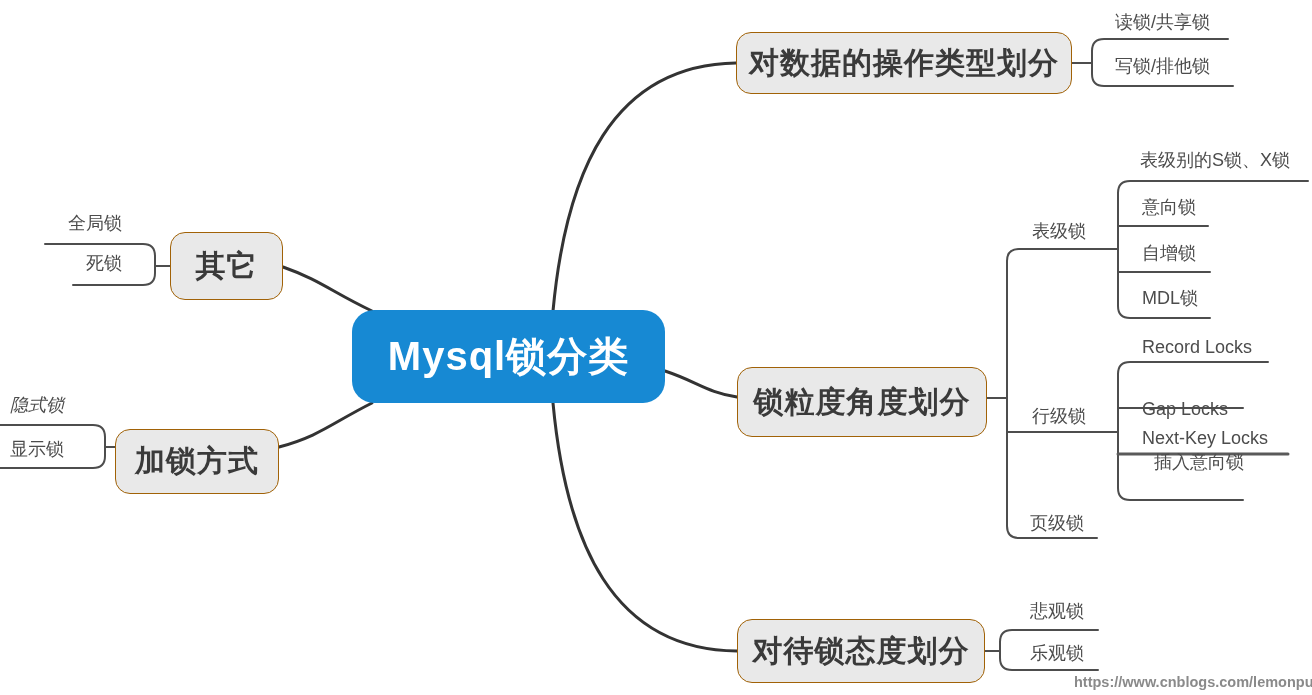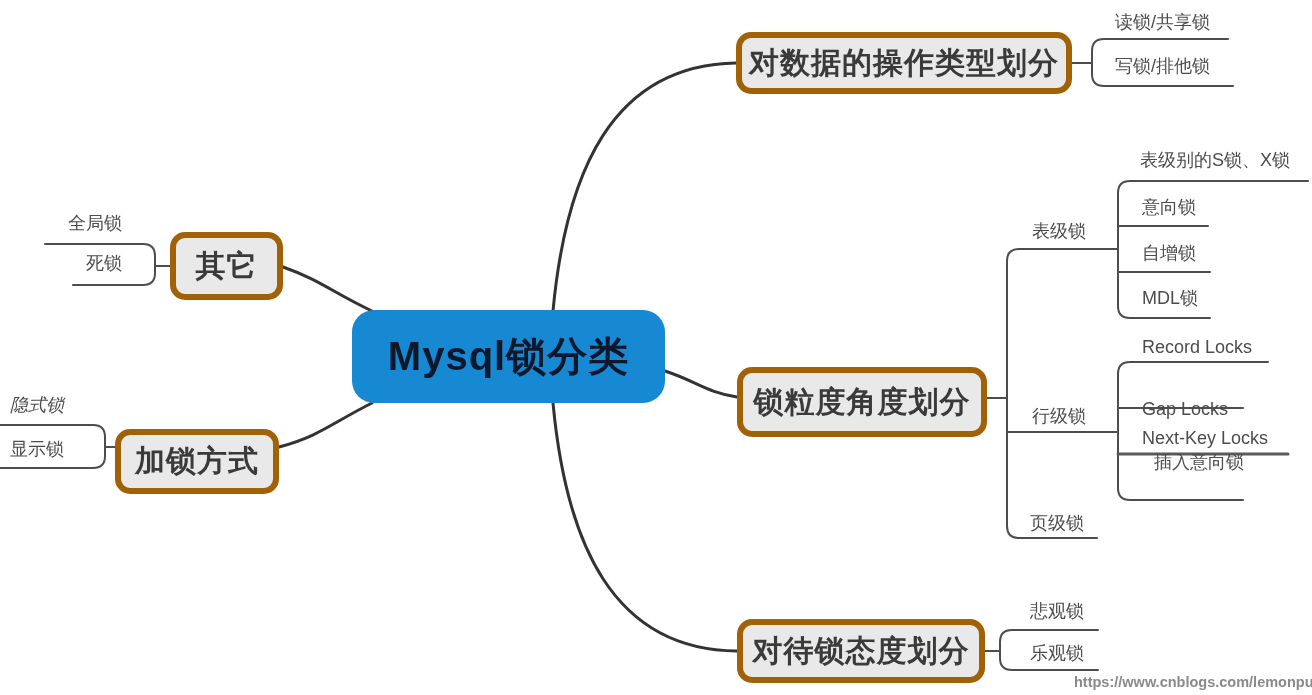--- a/index.html
+++ b/index.html
@@ -6,26 +6,26 @@
   .canvas{
     position:relative;width:1312px;height:695px;background:#ffffff;
     font-family:"Liberation Sans","DejaVu Sans",sans-serif;overflow:hidden;
   }
   svg.wires{position:absolute;left:0;top:0;width:1312px;height:695px;}
   .main-line{fill:none;stroke:#333333;stroke-width:3;stroke-linecap:round;}
   .branch-line{fill:none;stroke:#4d4d4d;stroke-width:2;stroke-linecap:round;}
   .thick-line{fill:none;stroke:#5a5a5a;stroke-width:3;stroke-linecap:round;}
   .central{
     position:absolute;display:flex;align-items:center;justify-content:center;
-    background:#1789d3;color:#0f172a;border-radius:22px;
+    background:#1789d3;color:#ffffff;border-radius:22px;
     font-weight:bold;font-size:40px;letter-spacing:1px;
   }
   .topic{
     position:absolute;display:flex;align-items:center;justify-content:center;
-    background:#e9e9e9;border:6px solid #a16207;border-radius:15px;
+    background:#e9e9e9;border:1px solid #a16207;border-radius:15px;
     color:#3a3a3a;font-weight:bold;font-size:30px;box-sizing:border-box;
     letter-spacing:1px;
   }
   .leaf{
     position:absolute;color:#4c4c4c;font-size:18px;line-height:20px;
     white-space:nowrap;
   }
   .watermark{
     position:absolute;color:#8a8a8a;font-size:14.5px;font-weight:600;
     white-space:nowrap;

